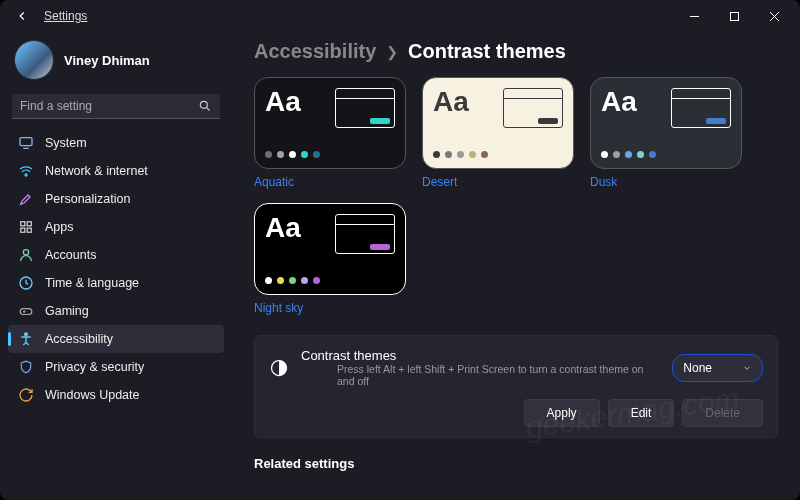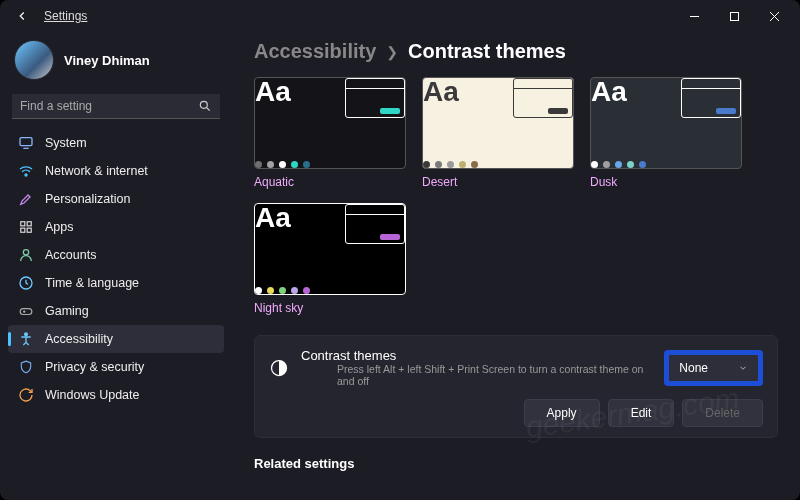--- a/index.html
+++ b/index.html
@@ -51,50 +51,50 @@
   .nav-icon { width:16px; height:16px; display:flex; align-items:center; justify-content:center; }
   
   .main { flex:1; padding: 4px 22px 0 22px; overflow-y:auto; }
   .breadcrumb { display:flex; align-items:center; gap:10px; font-size: 20px; padding: 4px 0 14px 0; }
   .breadcrumb .parent { color:#888; font-weight:600; }
   .breadcrumb .chev { color:#888; font-size:14px; }
   .breadcrumb .current { font-weight:600; }
   .themes-grid { display:flex; flex-wrap:wrap; gap:14px 16px; }
   .theme-card { width: 152px; }
   .theme-tile {
-    width:152px; height:92px; border-radius:4px; border:1px solid #555;
-    display:flex; flex-direction:column; justify-content:space-between;
+    width:152px; height:92px; border-radius:14px; border:1px solid #555;
+    padding:10px; display:flex; flex-direction:column; justify-content:space-between;
     cursor:pointer; position:relative;
   }
   .theme-tile .row-top { display:flex; justify-content:space-between; align-items:flex-start; gap:10px; }
   .aa { font-size:28px; font-weight:600; line-height:1; }
   .mini-window {
     width:60px; height:40px; border-radius:3px; border:1px solid currentColor;
     display:flex; flex-direction:column;
   }
   .mini-window .mhdr { height:10px; border-bottom:1px solid currentColor; }
   .mini-window .mbody { flex:1; position:relative; }
   .mini-window .mbtn {
     position:absolute; right:4px; bottom:3px; width:20px; height:6px; border-radius:2px;
   }
   .dots { display:flex; gap:5px; }
   .dots span { width:7px; height:7px; border-radius:50%; }
-  .theme-name { font-size:12px; margin-top:6px; color:#f0abfc; }
+  .theme-name { font-size:12px; margin-top:6px; color:#3b82f6; }
   
   .setting-panel {
     margin-top:20px; background:#25252f; border:1px solid #2e2e3a; border-radius:6px;
     padding:12px 14px 10px 14px;
   }
   .panel-row1 { display:flex; align-items:center; gap:12px; }
   .panel-icon { width:20px; height:20px; }
   .panel-text { flex:1; }
   .panel-title { font-size:13px; }
   .panel-sub { font-size:10.5px; color:#999;padding-left:36px; }
   .select {
-    background:#2e2e3a; border:5px solid #1d4ed8; border-radius:4px;
+    background:#2e2e3a; border:1px solid #1d4ed8; border-radius:12px;
     padding:6px 10px; font-size:12px; display:flex; align-items:center; gap:30px;
     cursor:pointer;
   }
   .panel-row2 { display:flex; justify-content:flex-end; gap:8px; margin-top:12px; }
   .btn {
     background:#32323e; border:1px solid #3c3c4a; border-radius:4px; color:#fff;
     font-size:12px; padding:6px 22px; cursor:pointer;
   }
   .btn.disabled { color:#666; cursor:default; }
   .section-heading { font-size:13px; font-weight:600; margin-top:18px; padding-bottom:6px; }

